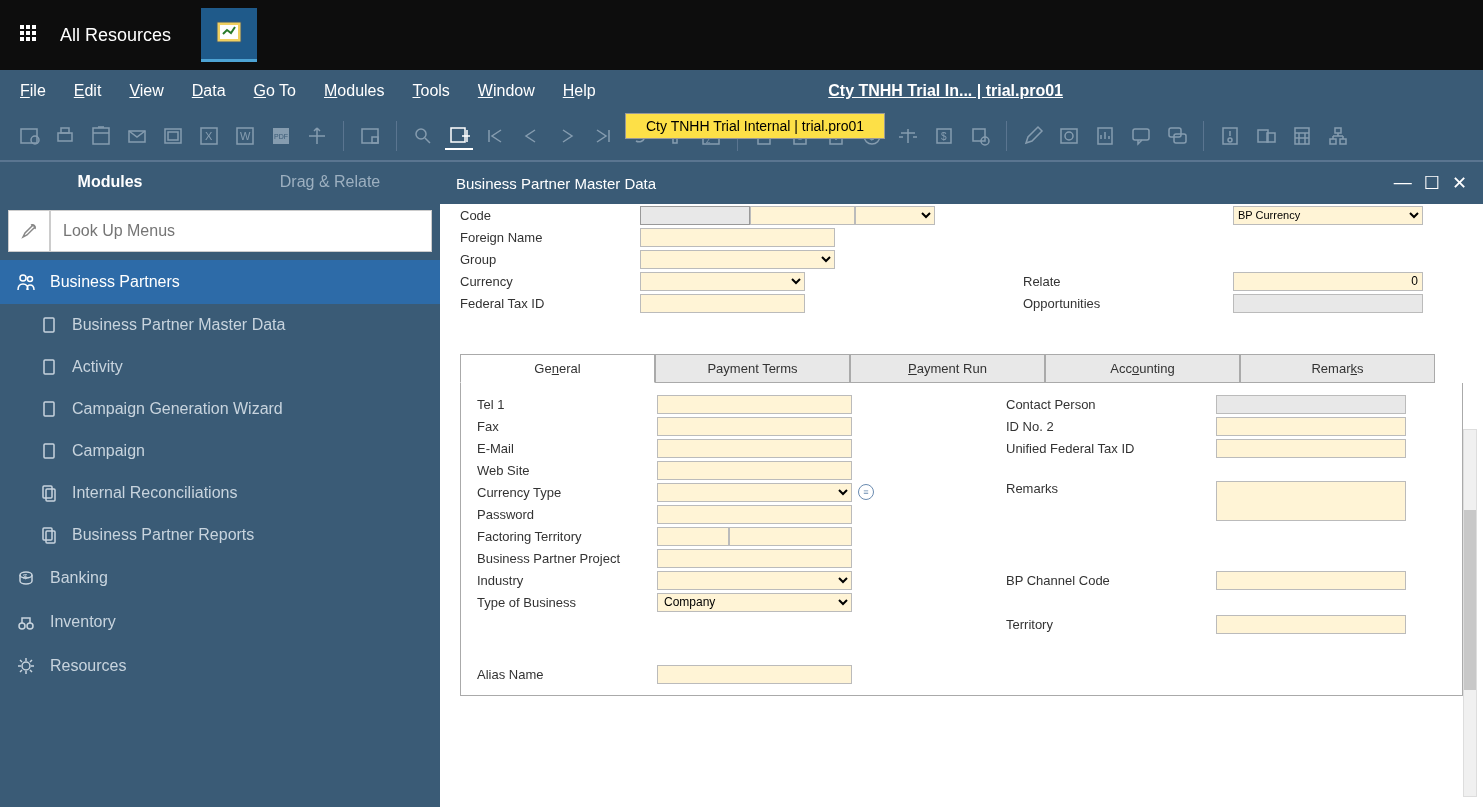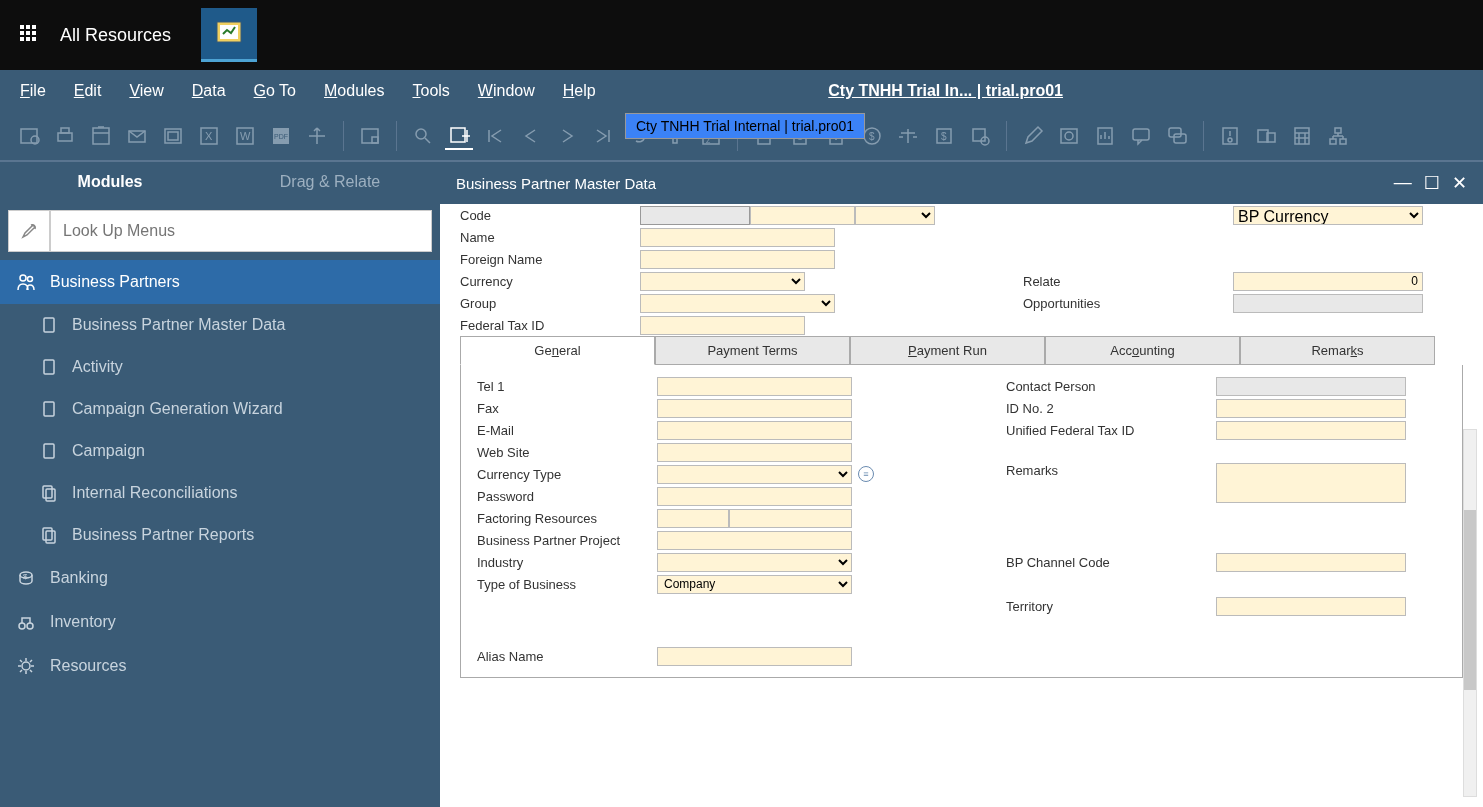--- a/index.html
+++ b/index.html
@@ -13,21 +13,21 @@
   .app-icon-box { background: #1f5a8a; padding: 8px 12px; border-bottom: 3px solid #4da3d4; }
   .app-icon-box svg { width: 32px; height: 32px; }
   
   
   .menu-bar { background: #3a5b76; height: 42px; display: flex; align-items: center; padding: 0 20px; color: #fff; font-size: 16px; }
   .menu-bar .menu-item { margin-right: 28px; cursor: pointer; }
   .menu-bar .menu-item .u { text-decoration: underline; }
   .company-info { margin-left: auto; margin-right: 400px; text-decoration: underline; font-weight: bold; }
   
   
-  .tooltip { position: absolute; left: 625px; top: 113px; background: #3b82f6; border: 1px solid #999; padding: 4px 10px; font-size: 14px; z-index: 100; }
+  .tooltip { position: absolute; left: 625px; top: 113px; background: #fde047; border: 1px solid #999; padding: 4px 20px; font-size: 14px; z-index: 100; }
   
   
   .toolbar { background: #3a5b76; height: 50px; display: flex; align-items: center; padding: 0 15px; gap: 8px; border-bottom: 2px solid #5a7590; }
   .toolbar .tb-btn { width: 28px; height: 28px; display: flex; align-items: center; justify-content: center; opacity: 0.6; cursor: pointer; }
   .toolbar .tb-btn svg { stroke: #b8c8d6; fill: none; stroke-width: 1.5; }
   .toolbar .tb-btn.active { opacity: 1; border-bottom: 2px solid #fff; }
   .toolbar .sep { width: 1px; height: 30px; background: #5a7590; margin: 0 4px; }
   
   
   .main { display: flex; height: calc(100vh - 162px); }
@@ -67,26 +67,26 @@
   input.field, select.field { height: 19px; border: 1px solid #bbb; background: #fff4d6; font-size: 12px; padding: 0 4px; }
   input.field-code1 { width: 110px; background: #e8e8e8; border: 1px solid #999; height: 19px; }
   input.field-code2 { width: 105px; }
   select.field-code3 { width: 80px; }
   input.field-name { width: 195px; }
   select.field-group { width: 195px; }
   select.field-currency { width: 165px; }
   input.field-narrow { width: 165px; }
   input.field-tiny { width: 72px; }
   
-  select.bp-currency { width: 190px; height: 19px; background: #fff4d6; border: 1px solid #bbb; font-size: 16px; }
+  select.bp-currency { width: 190px; height: 19px; background: #fff4d6; border: 1px solid #bbb; font-size: 11px; }
   input.orders { width: 190px; height: 19px; background: #fff4d6; border: 1px solid #bbb; text-align: right; font-size: 12px; padding-right: 4px; }
   input.opportunities { width: 190px; height: 19px; background: #e8e8e8; border: 1px solid #bbb; }
   
   
-  .tabs-container { }
+  .tabs-container { margin-top: 40px; }
   .tabs-row { display: flex; }
   .tab-btn { flex: 1; max-width: 195px; padding: 6px 0; text-align: center; border: 1px solid #aaa; background: #e8e8e8; font-size: 13px; cursor: pointer; color: #333; }
   .tab-btn.active { background: #fff; border-bottom: 1px solid #fff; }
   .tab-btn .u { text-decoration: underline; }
   .tab-content { border: 1px solid #aaa; border-top: none; padding: 10px 16px; }
   
   .tab-cols { display: flex; gap: 78px; }
   .tab-col-left .form-label { width: 180px; }
   .tab-col-right .form-label { width: 210px; }
   
@@ -465,34 +465,30 @@
     <div class="form-area">
       <div class="form-columns">
         <div class="form-col">
           <div class="form-row">
             <div class="form-label">Code</div>
             <input class="field-code1" style="">
             <input class="field field-code2" style="">
             <select class="field field-code3"></select>
           </div>
           <div class="form-row">
-            <div class="form-label">Name</div>
-            <input class="field field-name" style="">
-          </div>
-          <div class="form-row">
             <div class="form-label">Foreign Name</div>
             <input class="field field-name" style="">
           </div>
           <div class="form-row">
+            <div class="form-label">Group</div>
+            <select class="field field-group"></select>
+          </div>
+          <div class="form-row">
             <div class="form-label">Currency</div>
             <select class="field field-currency"></select>
-          </div>
-          <div class="form-row">
-            <div class="form-label">Group</div>
-            <select class="field field-group"></select>
           </div>
           <div class="form-row">
             <div class="form-label">Federal Tax ID</div>
             <input class="field field-narrow" style="">
           </div>
         </div>
         <div class="form-col" style="margin-left:auto; margin-right:40px;">
           <div class="form-row">
             <div class="form-label-right"></div>
             <select class="bp-currency"><option>BP Currency</option></select>
@@ -539,21 +535,21 @@
               <div class="form-row">
                   <div class="form-label">Currency Type</div>
                   <select class="shipping"></select>
                   <span class="indicator-circle">≡</span>
                 </div>
               <div class="form-row">
                   <div class="form-label">Password</div>
                   <input class="field field-name" style="">
                 </div>
               <div class="form-row">
-                  <div class="form-label">Factoring Resources</div>
+                  <div class="form-label">Factoring Territory</div>
                   <input class="field field-tiny" style="">
                   <input class="field" style="width: 123px;">
                 </div>
               <div class="form-row">
                   <div class="form-label">Business Partner Project</div>
                   <input class="field field-name" style="">
                 </div>
               <div class="form-row">
                   <div class="form-label">Industry</div>
                   <select class="shipping"></select>

